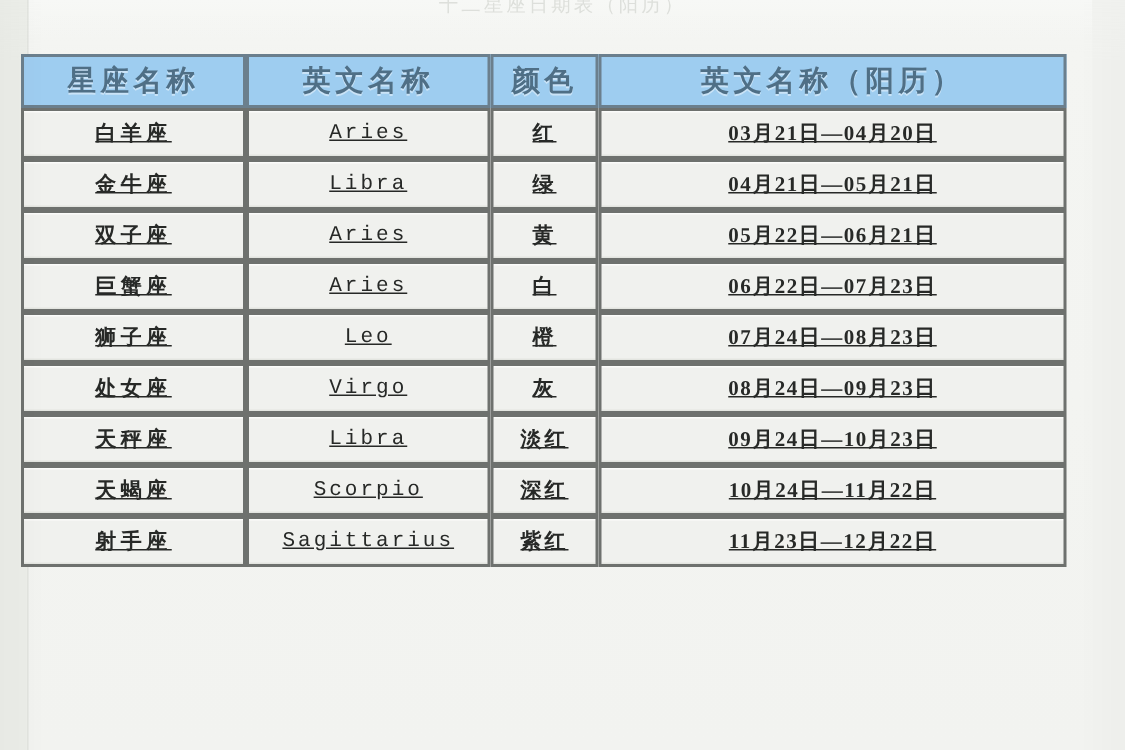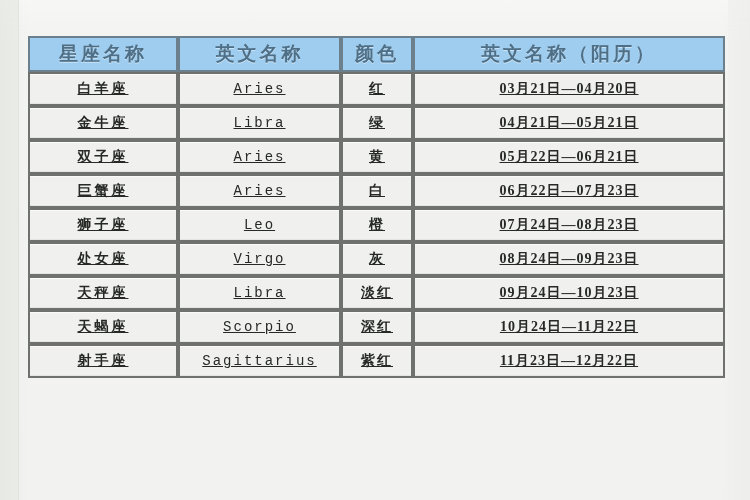--- a/index.html
+++ b/index.html
@@ -53,21 +53,21 @@
   }
   #right-margin {
     position: absolute;
     top: 0; right: 0;
     width: 22px; height: 500px;
     background: #f2f3f0;
   }
 
   #table-area {
     position: absolute;
-    left: 28px;
+    left: 14px;
     top: 36px;
     width: 700px;
   }
 
   table.zodiac {
     border-collapse: separate;
     border-spacing: 0;
     width: 697px;
     table-layout: fixed;
   }
@@ -142,20 +142,23 @@
   }
 </style>
 </head>
 <body>
 
 <div id="page-wrap">
 
   <div id="left-margin"></div>
   <div id="right-margin"></div>
 
+  <div id="caption-strip">
+    <div class="caption-text">十二星座日期表（阳历）</div>
+  </div>
 
   <div id="table-area">
     <table class="zodiac">
       <colgroup>
         <col class="c-name">
         <col class="c-en">
         <col class="c-color">
         <col class="c-date">
       </colgroup>
       <thead>

